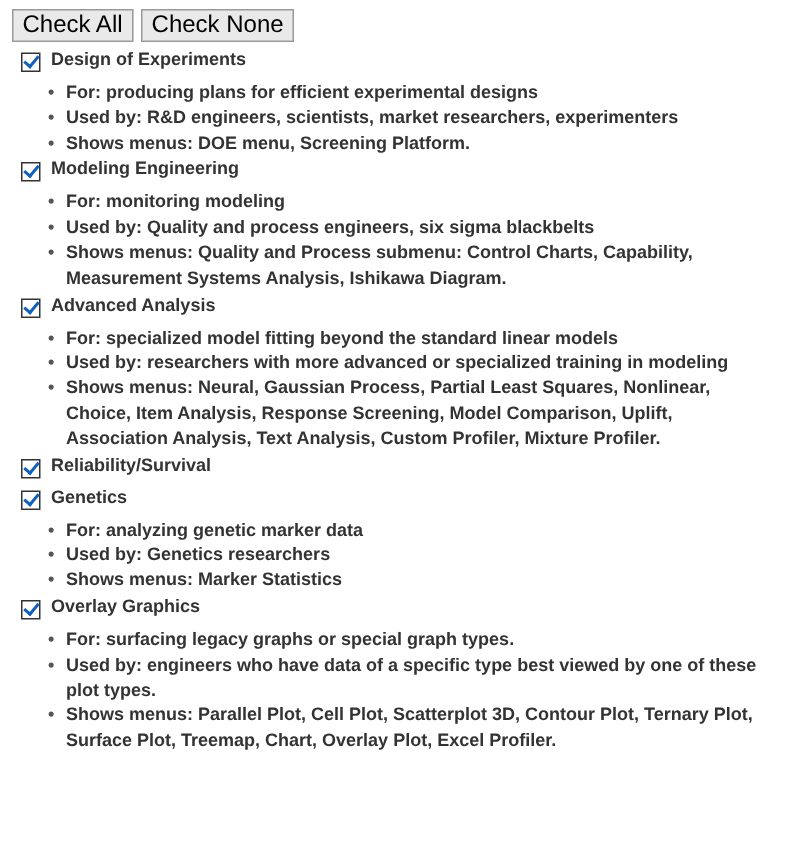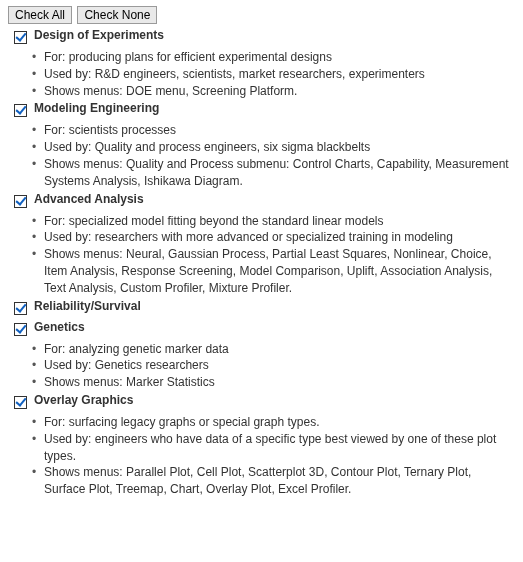--- a/index.html
+++ b/index.html
@@ -7,21 +7,21 @@
     font-size: 12px;
     color: #333;
     margin: 0;
     padding: 6px 8px;
     background: #fff;
     width: 523px;
     box-sizing: border-box;
   }
   .btn {
     font-family: inherit;
-    font-size: 12px;
+    font-size: 16px;
     background: #e9e9e9;
     border: 1px solid #9a9a9a;
     padding: 1px 6px;
     margin-right: 2px;
     cursor: pointer;
   }
   .top-btns { margin-bottom: 4px; }
   .section { margin-left: 2px; margin-top: 2px; }
   .section-header {
     display: flex;
@@ -55,20 +55,21 @@
   }
   ul.bullets {
     list-style: none;
     margin: 2px 0 2px 22px;
     padding: 0;
   }
   ul.bullets li {
     position: relative;
     padding-left: 12px;
     line-height: 1.4;
+    font-weight: bold;
   }
   ul.bullets li::before {
     content: "•";
     position: absolute;
     left: 0;
     color: #555;
   }
 </style>
 </head>
 <body>
@@ -89,21 +90,21 @@
         <li>Used by: R&amp;D engineers, scientists, market researchers, experimenters</li>
         <li>Shows menus: DOE menu, Screening Platform.</li>
       </ul>
     </div>
     <div class="section">
       <div class="section-header">
         <input type="checkbox" class="cb" checked="" style="">
         <span class="section-title">Modeling Engineering</span>
       </div>
       <ul class="bullets">
-        <li>For: scientists processes</li>
+        <li>For: monitoring modeling</li>
         <li>Used by: Quality and process engineers, six sigma blackbelts</li>
         <li>Shows menus: Quality and Process submenu: Control Charts, Capability, Measurement Systems Analysis, Ishikawa Diagram.</li>
       </ul>
     </div>
     <div class="section">
       <div class="section-header">
         <input type="checkbox" class="cb" checked="" style="">
         <span class="section-title">Advanced Analysis</span>
       </div>
       <ul class="bullets">

